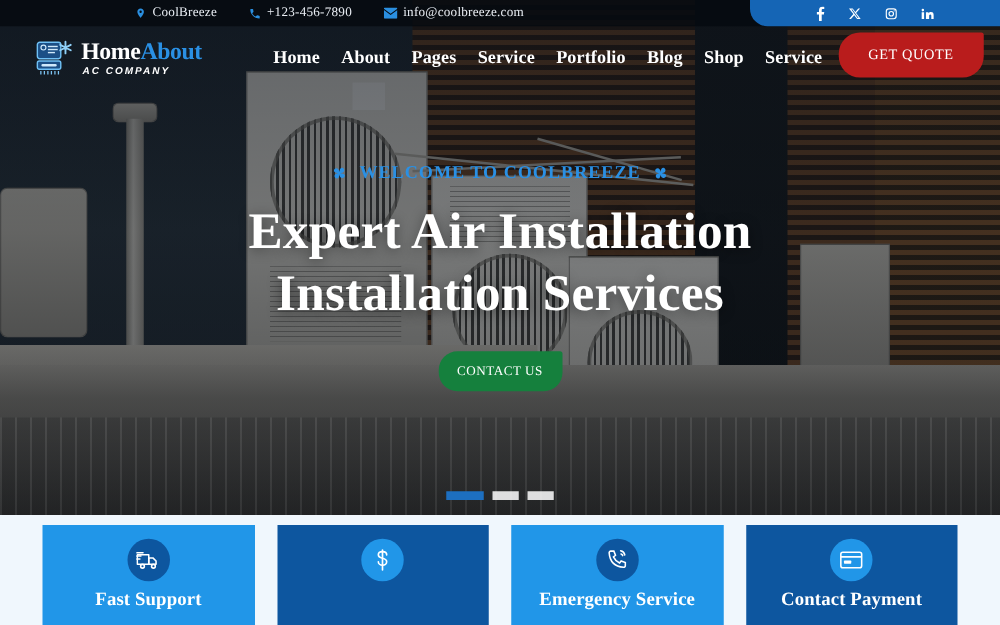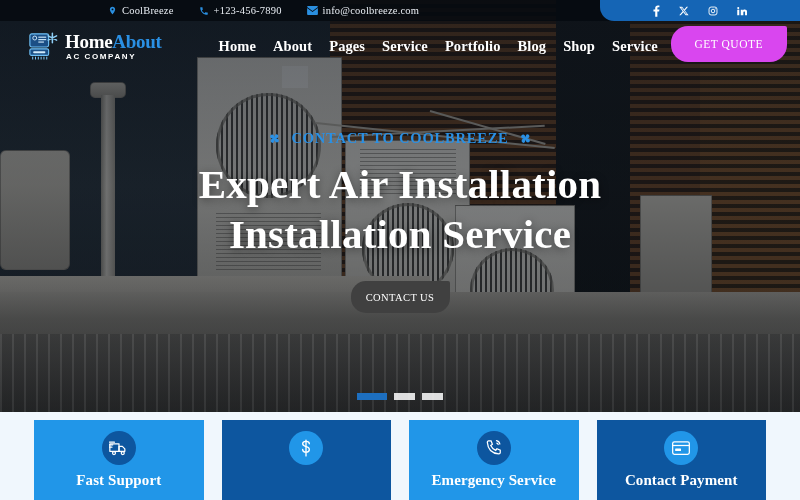--- a/index.html
+++ b/index.html
@@ -126,36 +126,36 @@
   #logo { margin-left:28px; display:flex; align-items:center; gap:7px; }
   .logo-mark { width:30px; height:30px; position:relative; }
   .logo-mark svg { display:block; }
   .logo-text { line-height:1; }
   .logo-title { font-size:19px; font-weight:bold; letter-spacing:-.3px; }
   .logo-cool { color:#ffffff; }
   .logo-breeze { color:#2a90e4; }
   .logo-sub {
     font-family:"Liberation Sans", sans-serif;
     font-size:8px; color:#ffffff; letter-spacing:1.6px;
-    font-weight:bold; margin-top:2px; margin-left:1px;
+    font-weight:bold; margin-top:2px; margin-left:1px;font-style:italic;
   }
   #nav {
     display:flex; align-items:flex-start; gap:17px;
     margin-left:57px;
   }
   .nav-link {
     color:#fff; font-size:14.5px; text-decoration:none;
     font-weight:bold; letter-spacing:.1px; cursor:pointer;
   }
   #search-btn { margin-left:13px; color:#fff; display:flex; cursor:pointer; }
   #search-btn svg { display:block; }
   #quote-btn {
     position:absolute; right:13px; top:5px;
     height:36px; padding:16px 24px;
-    background:#d946ef;
+    background:#b91c1c;
     border-top-left-radius:17px; border-bottom-left-radius:17px;
     border-top-right-radius:2px; border-bottom-right-radius:17px;
     color:#fff; font-size:11.5px; letter-spacing:.5px;
     display:flex; align-items:center; justify-content:center;
     cursor:pointer; border:none;
     font-family:"Liberation Serif", serif;
   }
 
   
   #hero-content {
@@ -171,21 +171,21 @@
   .eyebrow-ico svg { display:block; }
   #hero-title {
     margin-top:13px;
     color:#fff; font-size:41px; line-height:1.21;
     font-weight:bold; letter-spacing:.2px;
     text-shadow:0 2px 10px rgba(0,0,0,.45);
   }
   #contact-btn {
     margin:22px auto 0;
     width:99px; height:32px;
-    background:#404040;
+    background:#15803d;
     border-top-left-radius:15px; border-bottom-left-radius:15px;
     border-top-right-radius:2px; border-bottom-right-radius:15px;
     color:#fff; font-size:10.5px; letter-spacing:.4px;
     display:flex; align-items:center; justify-content:center;
     cursor:pointer; border:none;
     font-family:"Liberation Serif", serif;
   }
   #carousel-dots {
     position:absolute; left:0; top:393px; width:800px;
     display:flex; align-items:center; justify-content:center; gap:7px;
@@ -364,32 +364,32 @@
 </header>
 
 <div id="hero-content">
   <div id="hero-eyebrow">
     <span class="eyebrow-ico">
       <svg width="15" height="15" viewBox="0 0 24 24" fill="currentColor">
           <path d="M12 12c0-4 1-7 3-7s4 2 3 4.5C17.3 11.3 15 12 12 12zm0 0c4 0 7 1 7 3s-2 4-4.5 3c-1.8-.7-2.5-3-2.5-6zm0 0c0 4-1 7-3 7s-4-2-3-4.5c.7-1.8 3-2.5 6-2.5zm0 0c-4 0-7-1-7-3s2-4 4.5-3C11.3 6.7 12 9 12 12z"></path>
           <circle cx="12" cy="12" r="1.8" fill="currentColor"></circle>
         </svg>
     </span>
-    <span>CONTACT TO COOLBREEZE</span>
+    <span>WELCOME TO COOLBREEZE</span>
     <span class="eyebrow-ico">
       <svg width="15" height="15" viewBox="0 0 24 24" fill="currentColor">
           <path d="M12 12c0-4 1-7 3-7s4 2 3 4.5C17.3 11.3 15 12 12 12zm0 0c4 0 7 1 7 3s-2 4-4.5 3c-1.8-.7-2.5-3-2.5-6zm0 0c0 4-1 7-3 7s-4-2-3-4.5c.7-1.8 3-2.5 6-2.5zm0 0c-4 0-7-1-7-3s2-4 4.5-3C11.3 6.7 12 9 12 12z"></path>
           <circle cx="12" cy="12" r="1.8" fill="currentColor"></circle>
         </svg>
     </span>
   </div>
 
   <h1 id="hero-title">
     <div>Expert Air Installation</div>
-    <div>Installation Service</div>
+    <div>Installation Services</div>
   </h1>
 
   <button id="contact-btn">CONTACT US</button>
 </div>
 
 <div id="carousel-dots">
   <span class="dot active"></span>
   <span class="dot"></span>
   <span class="dot"></span>
 </div>

